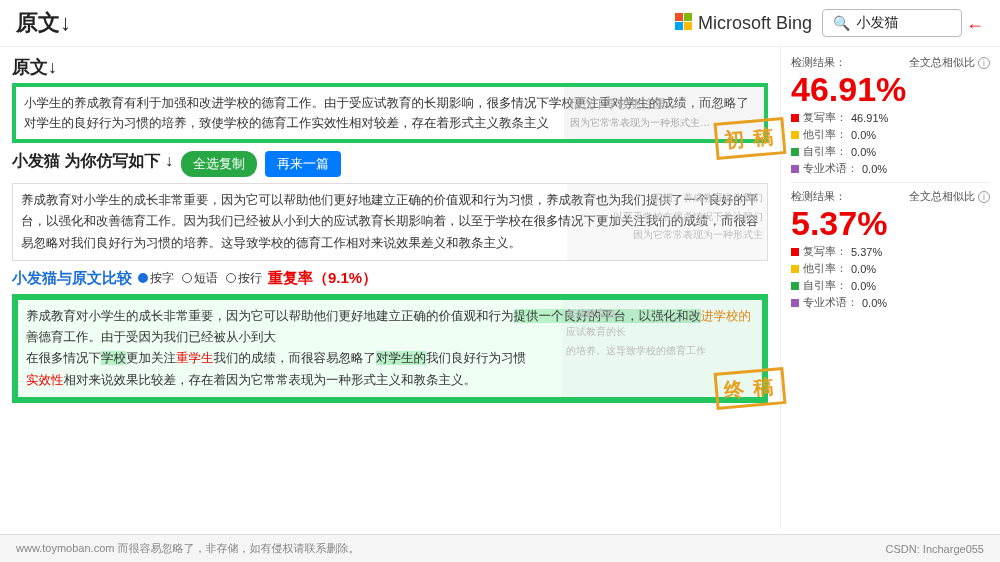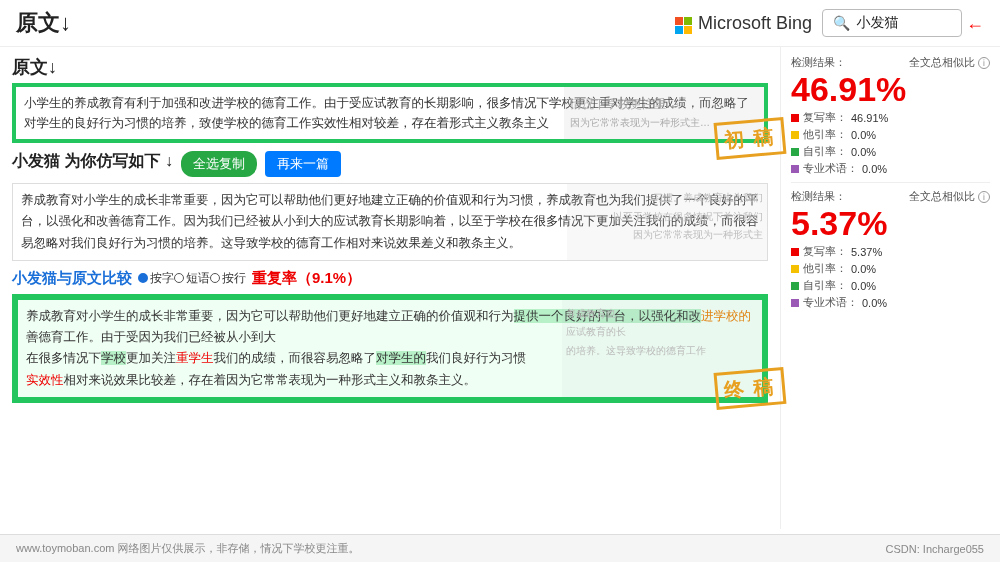--- a/index.html
+++ b/index.html
@@ -22,21 +22,21 @@
       background: #fff;
     }
     .header-left {
       font-size: 22px;
       font-weight: bold;
       color: #222;
       margin-right: auto;
     }
     .bing-logo {
       display: flex;
-      align-items: flex-end;
+      align-items: flex-start;
       gap: 6px;
       font-size: 18px;
       font-weight: 500;
       color: #333;
       margin-right: 10px;
     }
     .bing-squares {
       display: grid;
       grid-template-columns: 8px 8px;
       grid-template-rows: 8px 8px;
@@ -223,21 +223,21 @@
       flex-wrap: wrap;
     }
     .compare-title {
       font-size: 15px;
       font-weight: bold;
       color: #1a6fd8;
     }
     .radio-group {
       display: flex;
       align-items: center;
-      gap: 0;
+      gap: 8px;
       font-size: 12px;
       color: #333;
     }
     .radio-option {
       display: flex;
       align-items: center;
       gap: 2px;
     }
     .radio-dot {
       width: 10px;
@@ -493,15 +493,15 @@
     </div>
   </div>
 
 </div>
 
 <div class="draft-stamp">初 稿</div>
 
 <div class="final-stamp">终 稿</div>
 
 <div class="footer">
-  <span>www.toymoban.com 网络图片仅供展示，非存储，情况下学校更注重。</span>
+  <span>www.toymoban.com 而很容易忽略了，非存储，如有侵权请联系删除。</span>
   <span>CSDN: Incharge055</span>
 </div>
 
 </body></html>

